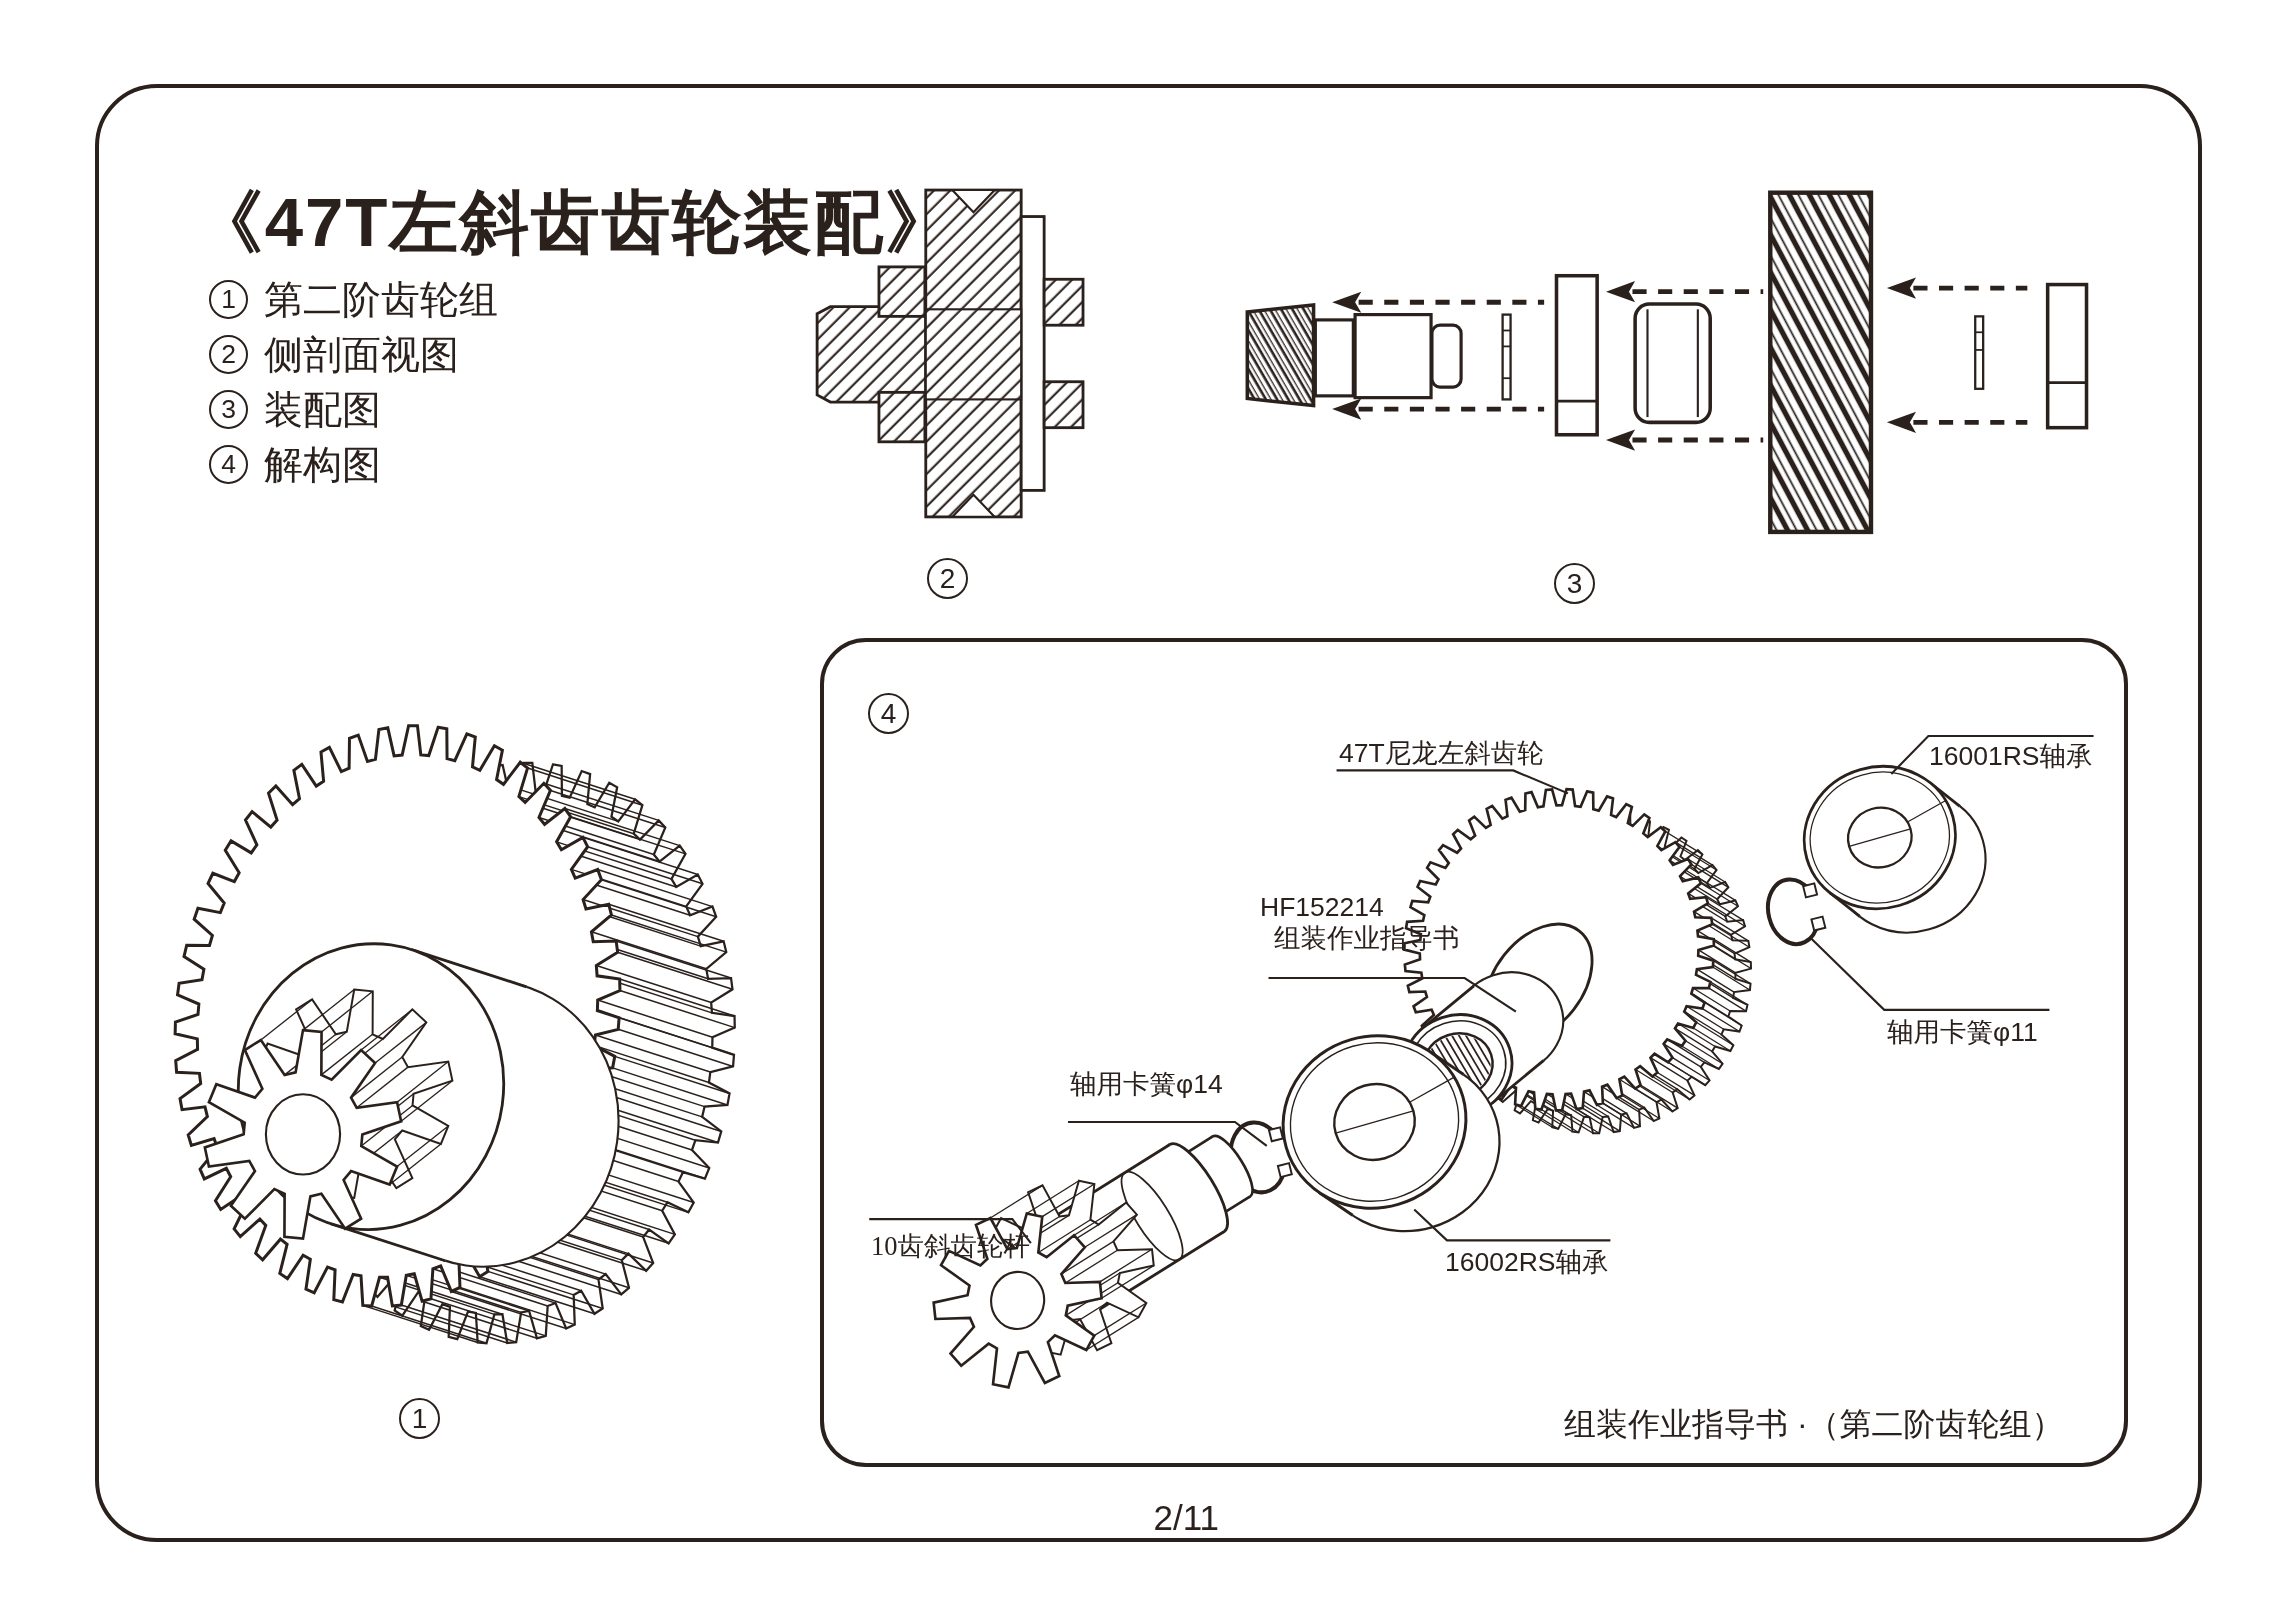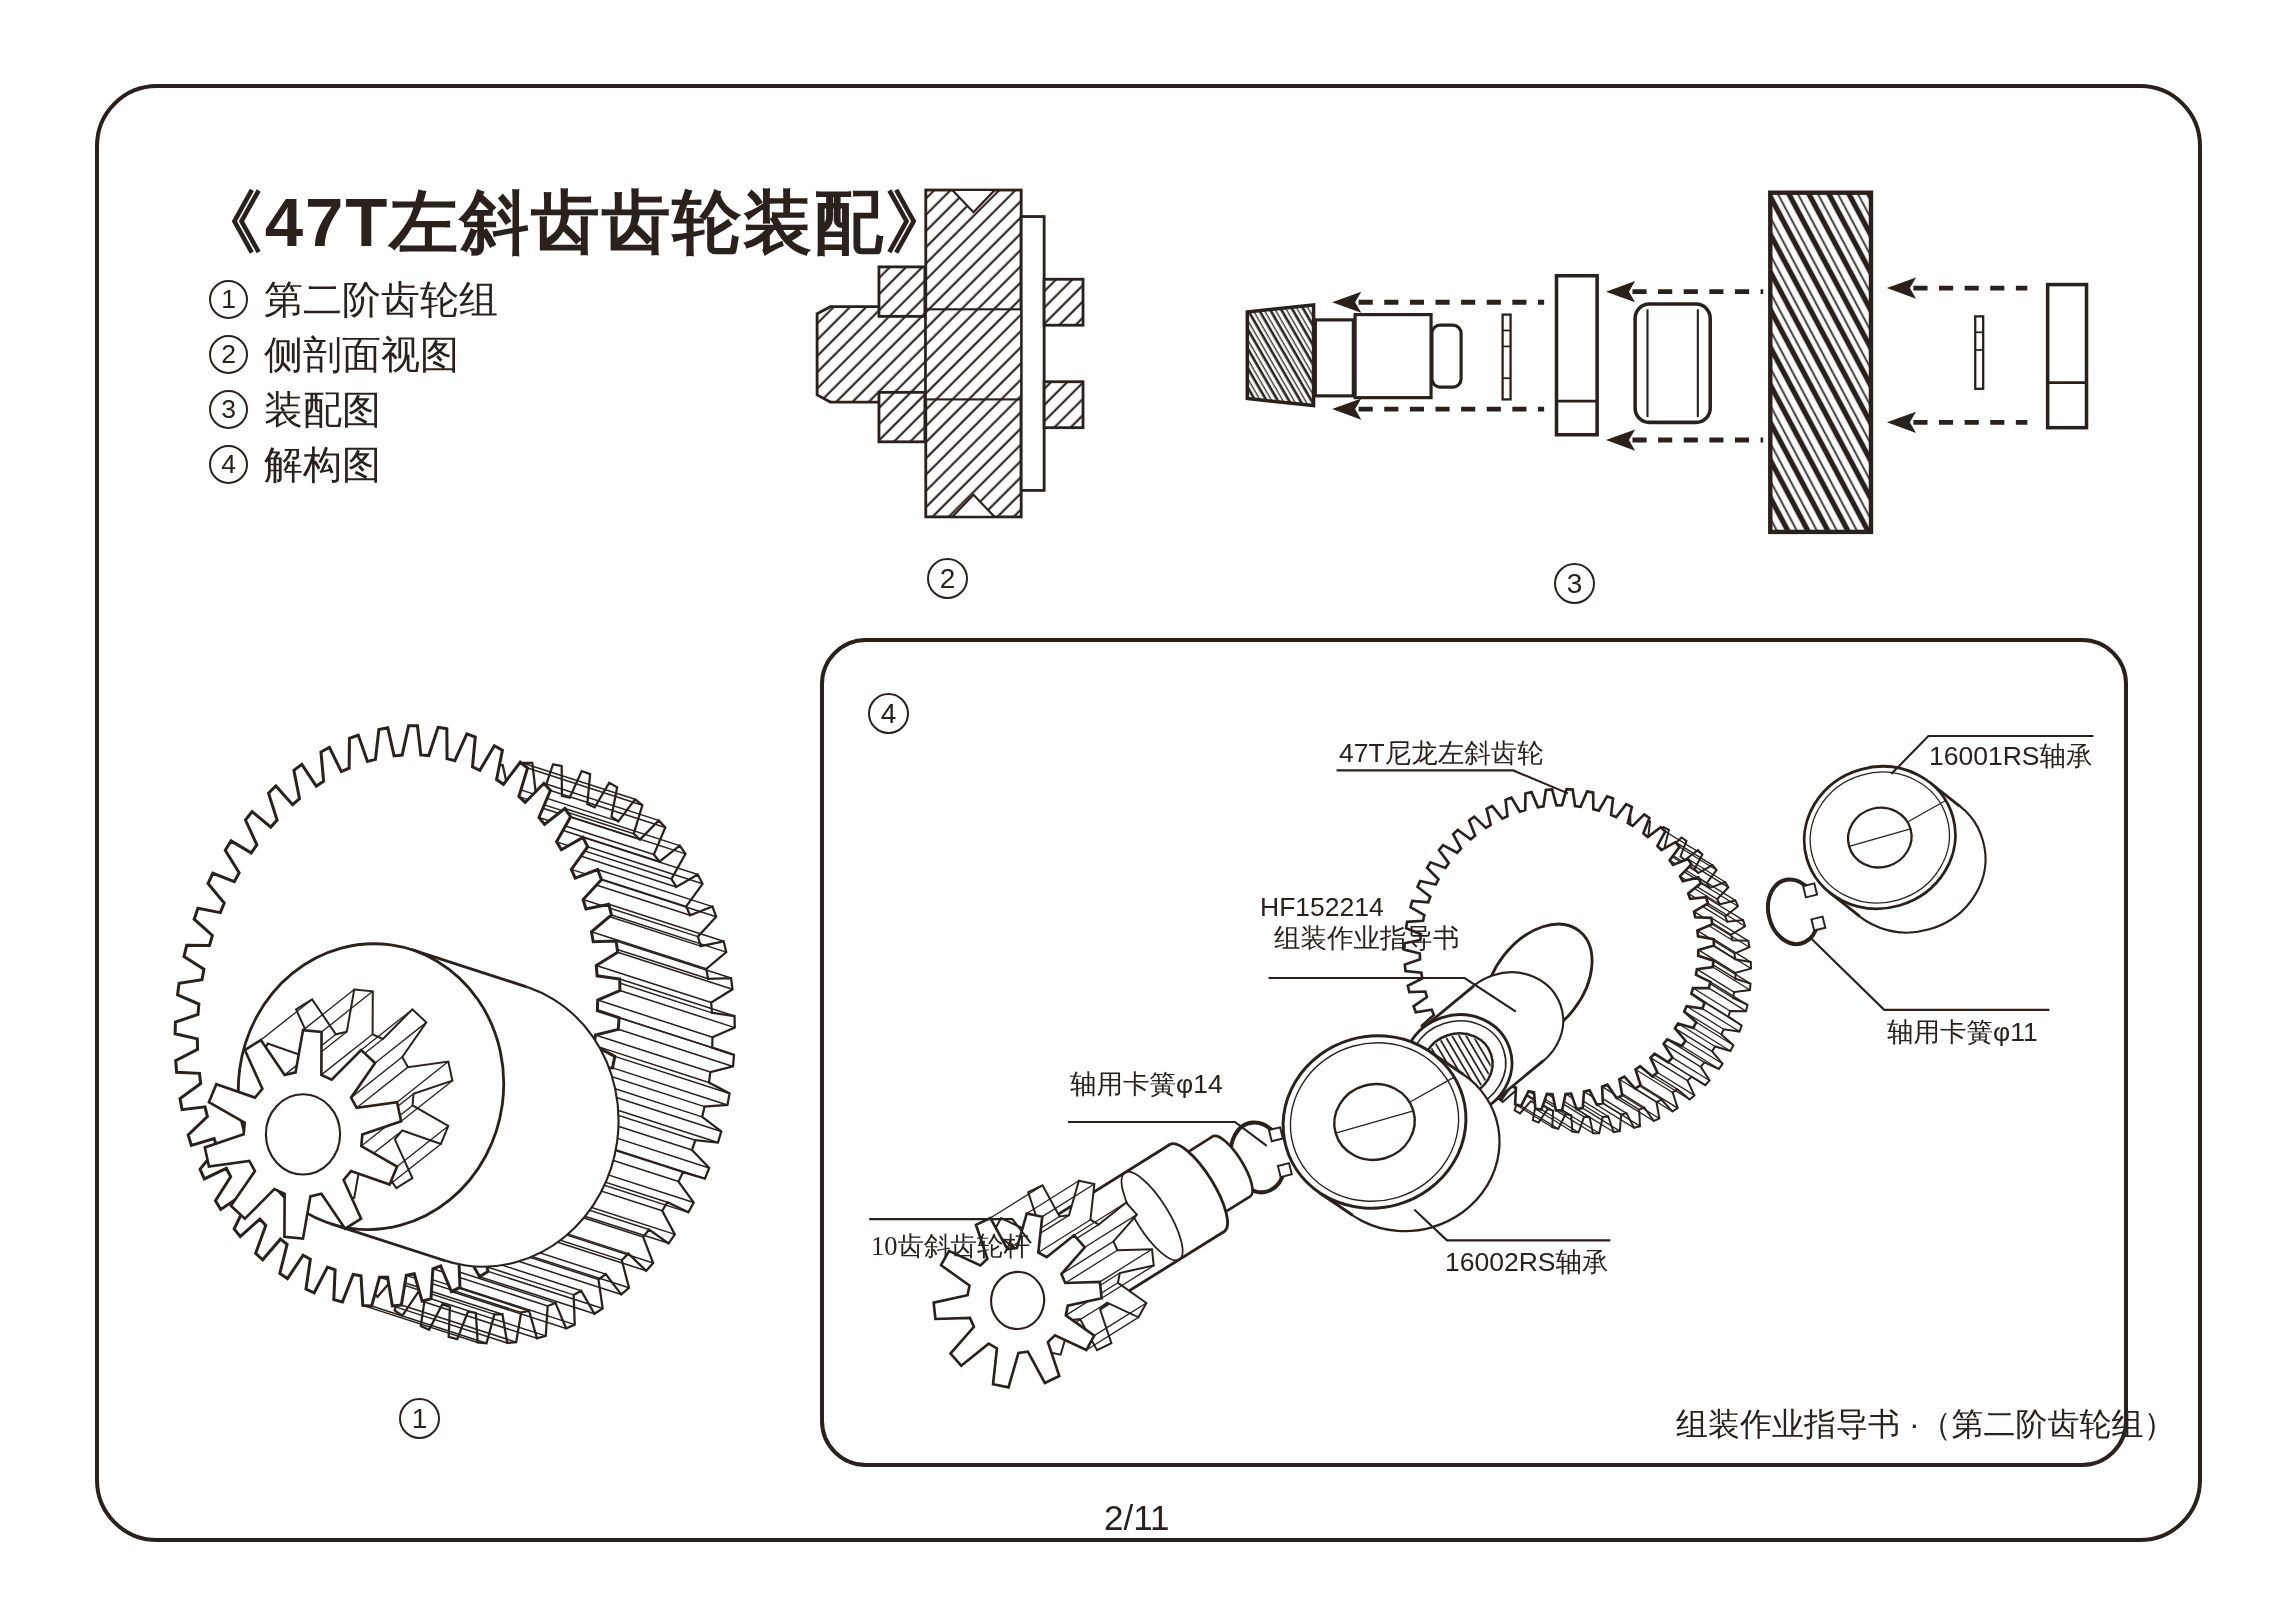--- a/index.html
+++ b/index.html
@@ -13,21 +13,21 @@
        border-radius:46px;box-sizing:border-box;}
   #title{left:194px;top:177px;font-size:69px;font-weight:bold;letter-spacing:1.8px;white-space:nowrap;}
   #legend{left:209px;top:272px;}
   .legend-row{display:flex;align-items:center;gap:16px;height:55px;font-size:39px;white-space:nowrap;}
   .cnum{display:inline-flex;align-items:center;justify-content:center;width:39px;height:39px;
         border:2.7px solid var(--ink);border-radius:50%;font-size:26.5px;line-height:1;
         box-sizing:border-box;flex:0 0 auto;background:#fff;}
   .marker{width:41px;height:41px;font-size:28px;}
   .lbl{font-size:26.5px;white-space:nowrap;line-height:32px;}
   #footer{font-size:32px;white-space:nowrap;}
-  #page-number{left:1104px;top:1498px;width:115px;text-align:left;font-size:35px;}
+  #page-number{left:1104px;top:1498px;width:115px;text-align:right;font-size:35px;}
   svg{position:absolute;left:0;top:0;}
 </style>
 </head>
 <body>
 
 <svg id="art" width="2295" height="1623" viewBox="0 0 2598 1837">
   <defs>
     <pattern id="xh" width="13" height="13" patternUnits="userSpaceOnUse" patternTransform="rotate(45)">
       <rect width="13" height="13" fill="#fff"></rect>
       <line x1="3" y1="0" x2="3" y2="13" stroke="#2b211c" stroke-width="2.4"></line>
@@ -437,15 +437,15 @@
 
 <div class="abs lbl" style="left:1339px;top:737px;">47T尼龙左斜齿轮</div>
 <div class="abs lbl" style="left:1929px;top:740px;">16001RS轴承</div>
 <div class="abs lbl" style="left:1260px;top:891px;">HF152214</div>
 <div class="abs lbl" style="left:1274px;top:922px;">组装作业指导书</div>
 <div class="abs lbl" style="left:1070px;top:1068px;text-align:center;">轴用卡簧φ14</div>
 <div class="abs lbl" style="left:1887px;top:1016px;">轴用卡簧φ11</div>
 <div class="abs lbl" style="left:871px;top:1230px;font-family:Liberation Serif, serif;">10齿斜齿轮杆</div>
 <div class="abs lbl" style="left:1445px;top:1246px;">16002RS轴承</div>
 
-<div class="abs" id="footer" style="left:1676px;top:1403px;">组装作业指导书 ·（第二阶齿轮组）</div>
+<div class="abs" id="footer" style="left:1564px;top:1403px;">组装作业指导书 ·（第二阶齿轮组）</div>
 <div class="abs" id="page-number">2/11</div>
 
 
 </body></html>

